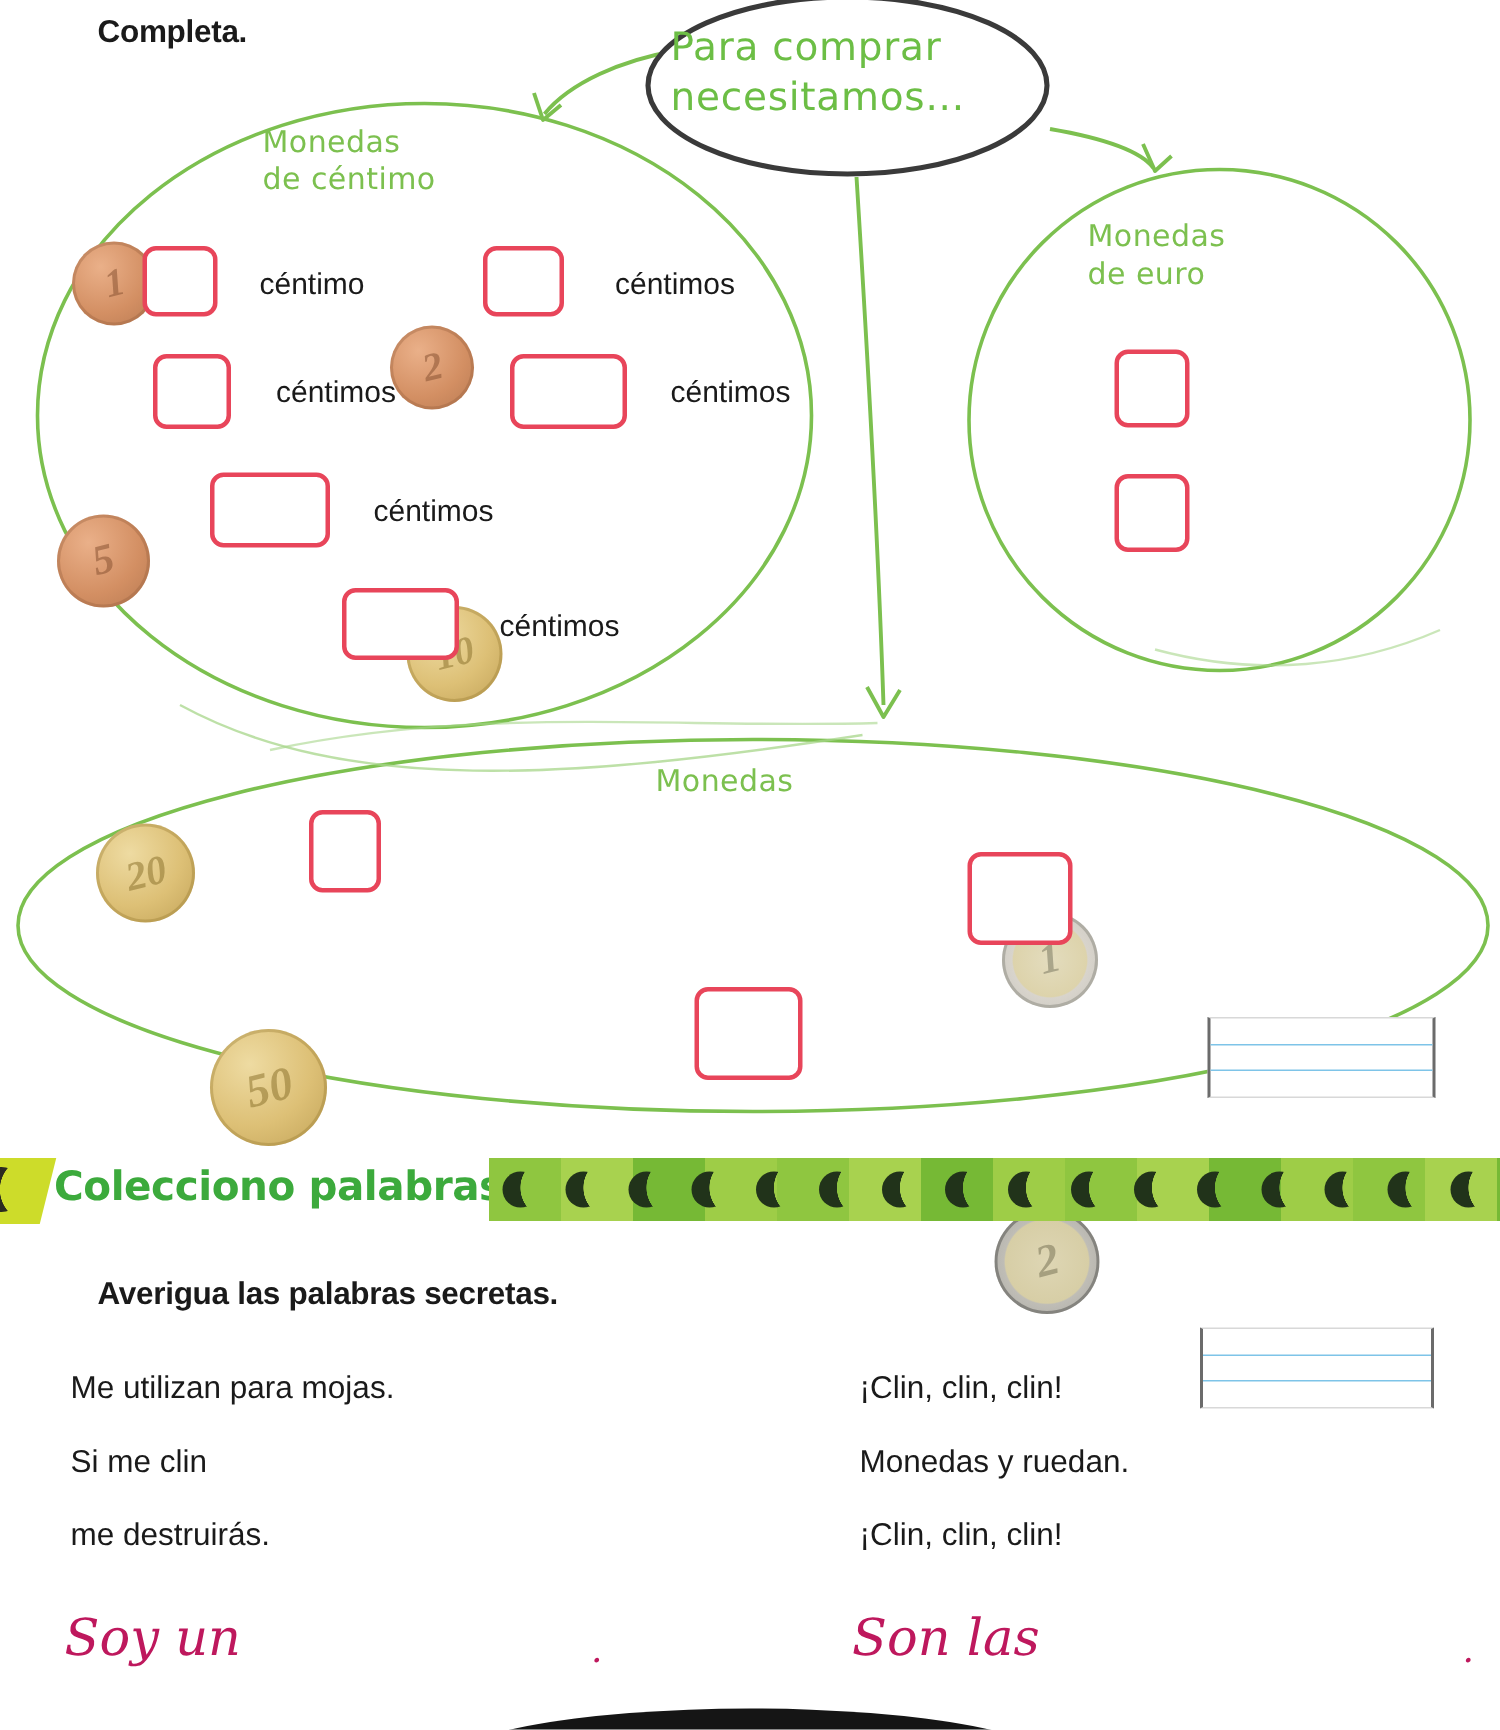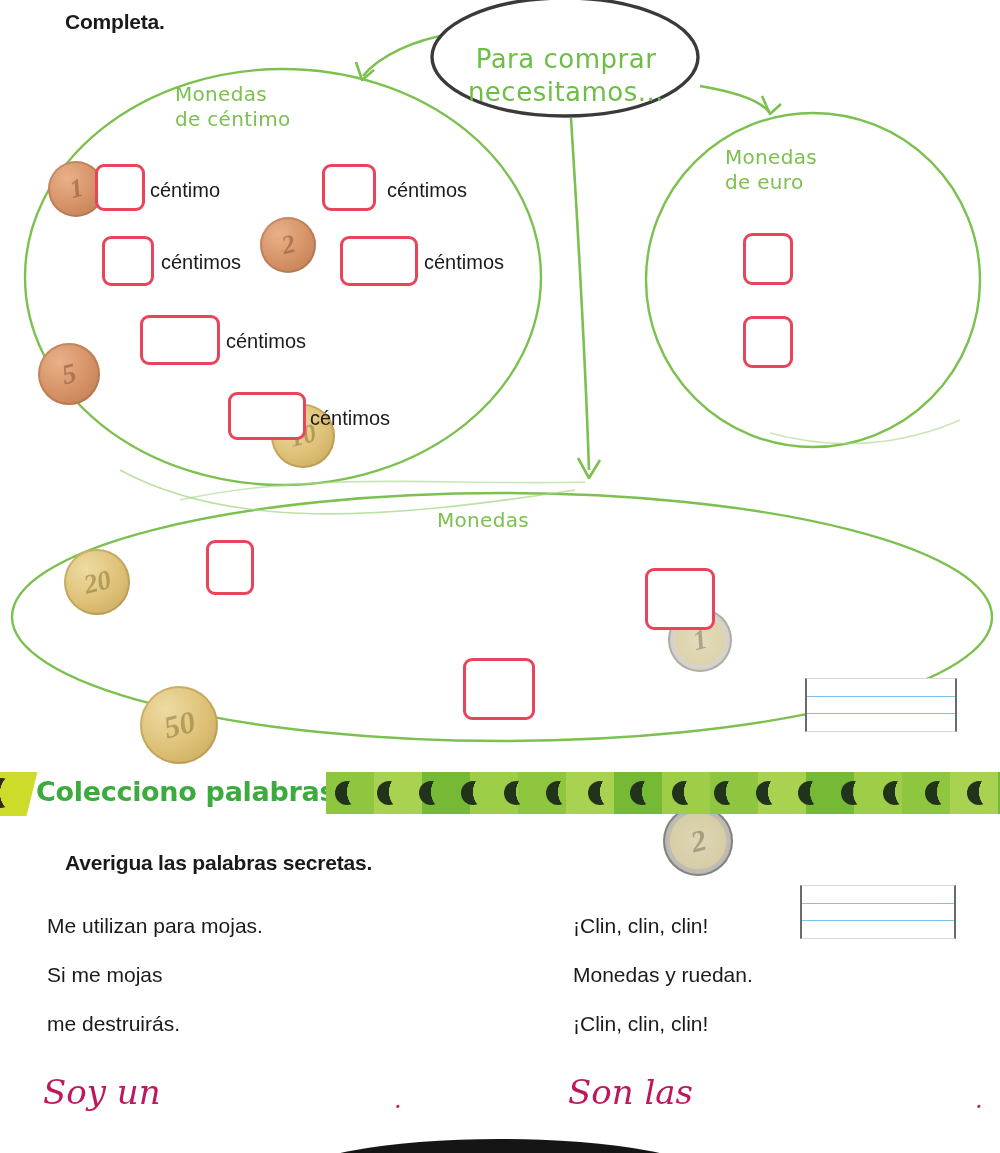--- a/index.html
+++ b/index.html
@@ -26,24 +26,23 @@
     color:#7cc04f; font-size:20px; line-height:1.25;
     font-family:"DejaVu Sans", sans-serif;
     letter-spacing:0.3px; white-space:pre-line;
   }
 
   
   #diagram-svg { position:absolute; left:0; top:0; width:1000px; height:760px; pointer-events:none; }
 
   
   .bubble-text {
-    color:#6cbe45; font-size:26px; line-height:1.25; text-align:center;
+    color:#6cbe45; font-size:26px; line-height:1.25; text-align:left;
     font-family:"DejaVu Sans", sans-serif; white-space:pre-line;
     letter-spacing:0.5px;
-    margin-top:27px;
   }
 
   
   .red-box {
     border:3px solid #e8455a; border-radius:9px; background:#fff;
   }
 
   
   .write-lines {
     background:#fff; position:relative;
@@ -83,21 +82,21 @@
     box-shadow:inset 0 0 0 2px rgba(120,120,110,.4);
   }
   .coin.bicolor-1e .val { color:#7d7a63; }
   .coin.bicolor-2e {
     background:radial-gradient(circle at 50% 50%, #ded6b4 0%, #d7cea6 56%, #bfbdb6 58%, #a9a7a0 100%);
     box-shadow:inset 0 0 0 2px rgba(90,90,85,.55);
   }
   .coin.bicolor-2e .val { color:#7a7558; }
 
   
-  .cent-label { font-size:20px; color:#1a1a1a; }
+  .cent-label { font-size:20px; color:#1a1a1a;margin-left:23px; }
 
   
   #banner-row { position:absolute; left:0; top:770px; width:1000px; height:48px; }
   #banner-diamond {
     position:absolute; left:-22px; top:2px; width:54px; height:44px;
     background:#cddc2a; transform:skewX(-14deg);
   }
   #banner-moon-left {
     position:absolute; left:-14px; top:8px; width:30px; height:30px;
     border-radius:50%;
@@ -253,21 +252,21 @@
       <span class="strip-moon" style="left: 514.562px;"></span>
       <span class="strip-moon" style="left: 556.688px;"></span>
       <span class="strip-moon" style="left: 598.812px;"></span>
       <span class="strip-moon" style="left: 640.938px;"></span>
     </div>
 </div>
 
 <div class="abs heading" style="left:45px; top:851px;">Averigua las palabras secretas.</div>
 
 <div class="abs riddle-line" style="left:47px; top:915px;">Me utilizan para mojas.</div>
-<div class="abs riddle-line" style="left:47px; top:964px;">Si me mojas</div>
+<div class="abs riddle-line" style="left:47px; top:964px;">Si me clin</div>
 <div class="abs riddle-line" style="left:47px; top:1013px;">me destruirás.</div>
 
 <div class="abs riddle-line" style="left:573px; top:915px;">¡Clin, clin, clin!</div>
 <div class="abs riddle-line" style="left:573px; top:964px;">Monedas y ruedan.</div>
 <div class="abs riddle-line" style="left:573px; top:1013px;">¡Clin, clin, clin!</div>
 
 <div class="abs cursive" style="left:43px; top:1072px;">Soy un</div>
 
 <div class="abs cursive" style="left:394px; top:1086px; font-size:24px;">.</div>
 

